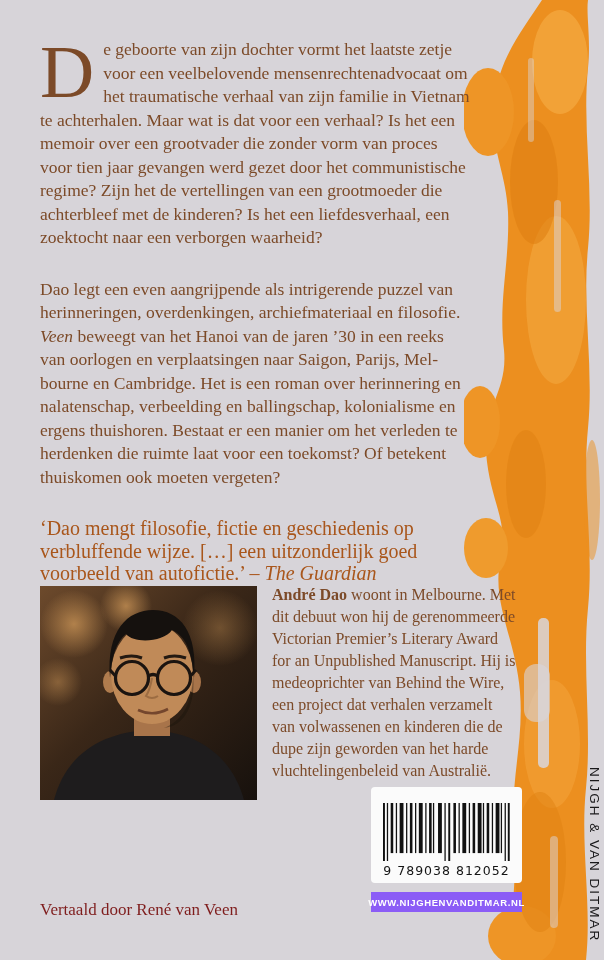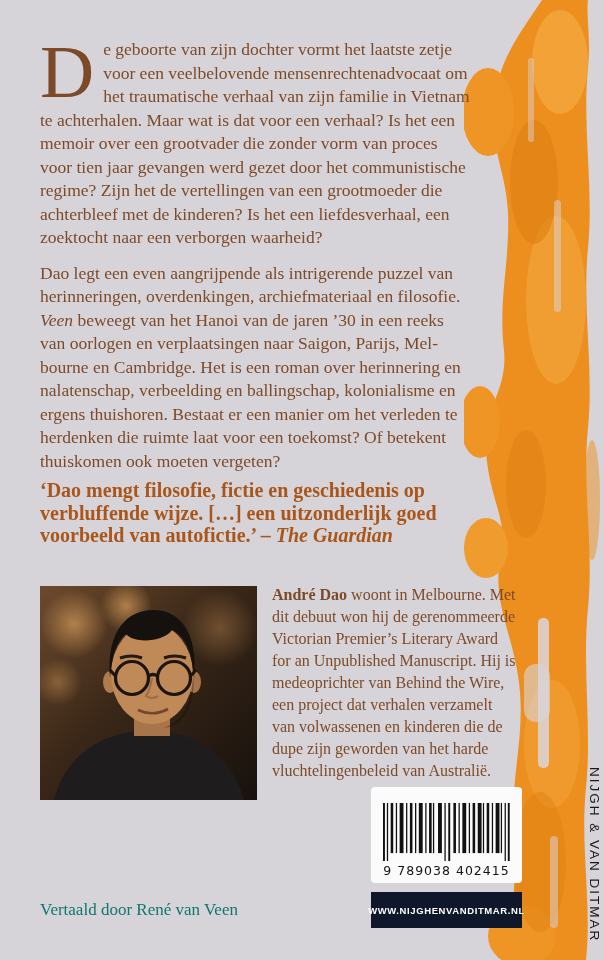--- a/index.html
+++ b/index.html
@@ -7,58 +7,58 @@
   .cover {
     position:relative; width:604px; height:960px;
     background:#d7d4d9; overflow:hidden;
     font-family:"Liberation Serif", serif;
     color:#7c4a28;
   }
   .brush { position:absolute; top:0; right:0; width:140px; height:960px; }
 
   .textcol { position:absolute; left:40px; top:38px; width:492px; }
   .para { font-size:17.5px; line-height:23.5px; white-space:pre-line; }
-  .para + .para { margin-top:12px; }
+  .para + .para { margin-top:28px; }
   .dropcap {
     float:left; font-size:75px; line-height:0.82;
     margin:3px 9px 0 0; color:#7c4a28;
   }
   .quote {
-    margin-top:6px; font-size:20px; line-height:22.5px;
-    font-weight:bold; color:#a9561b; white-space:pre-line;
+    margin-top:28px; font-size:20px; line-height:22.5px;
+    font-weight:normal; color:#a9561b; white-space:pre-line;
   }
   .quote em { font-style:italic; }
 
   .photo { position:absolute; left:40px; top:586px; width:217px; height:214px; }
 
   .bio {
     position:absolute; left:272px; top:584px; width:280px;
     font-size:16px; line-height:22px; white-space:pre-line;
   }
 
   .translator {
     position:absolute; left:40px; bottom:40px;
-    font-size:17px; color:#0f766e;
+    font-size:17px; color:#7f1d1d;
   }
 
   .barcode-box {
     position:absolute; left:371px; top:787px; width:151px; height:96px;
     background:#fbfbfb; border-radius:4px;
     display:flex; flex-direction:column; align-items:center; justify-content:flex-end;
     padding:8px 10px 5px;
   }
   .bars { width:128px; height:58px; }
   .barcode-num {
     font-family:"DejaVu Sans", sans-serif;
     font-size:12.5px; letter-spacing:1px; color:#141414; margin-top:2px;
     white-space:nowrap;
   }
   .site-bar {
-    position:absolute; left:371px; top:892px; width:151px; height:36px;
-    background:#0f172a; color:#ffffff;
+    position:absolute; left:371px; top:892px; width:151px; height:20px;
+    background:#8b5cf6; color:#ffffff;
     display:flex; align-items:center; justify-content:center;
     font-family:"Liberation Sans", sans-serif;
     font-size:9.5px; font-weight:bold; letter-spacing:0.6px;
   }
   .spine {
     position:absolute; right:2px; bottom:18px;
     writing-mode:vertical-rl;
     font-family:"Liberation Sans", sans-serif;
     font-size:13.5px; letter-spacing:2px; color:#19181a;
   }
@@ -186,21 +186,21 @@
           <rect x="74" y="0" width="3" height="38"></rect>
         <rect x="78" y="0" width="1" height="38"></rect>
           <rect x="81" y="0" width="2" height="38"></rect>
         <rect x="85" y="0" width="1" height="38"></rect>
           <rect x="88" y="0" width="3" height="38"></rect>
         <rect x="92" y="0" width="1" height="38"></rect>
         <rect x="95" y="0" width="1" height="44"></rect>
           <rect x="97.5" y="0" width="1.5" height="44"></rect>
       </g>
     </svg>
-    <div class="barcode-num">9 789038 402415</div>
+    <div class="barcode-num">9 789038 812052</div>
   </div>
 
   <div class="site-bar">
       <span>WWW.NIJGHENVANDITMAR.NL</span>
     </div>
 
   <div class="spine">NIJGH &amp; VAN DITMAR</div>
 
 </div>
 

